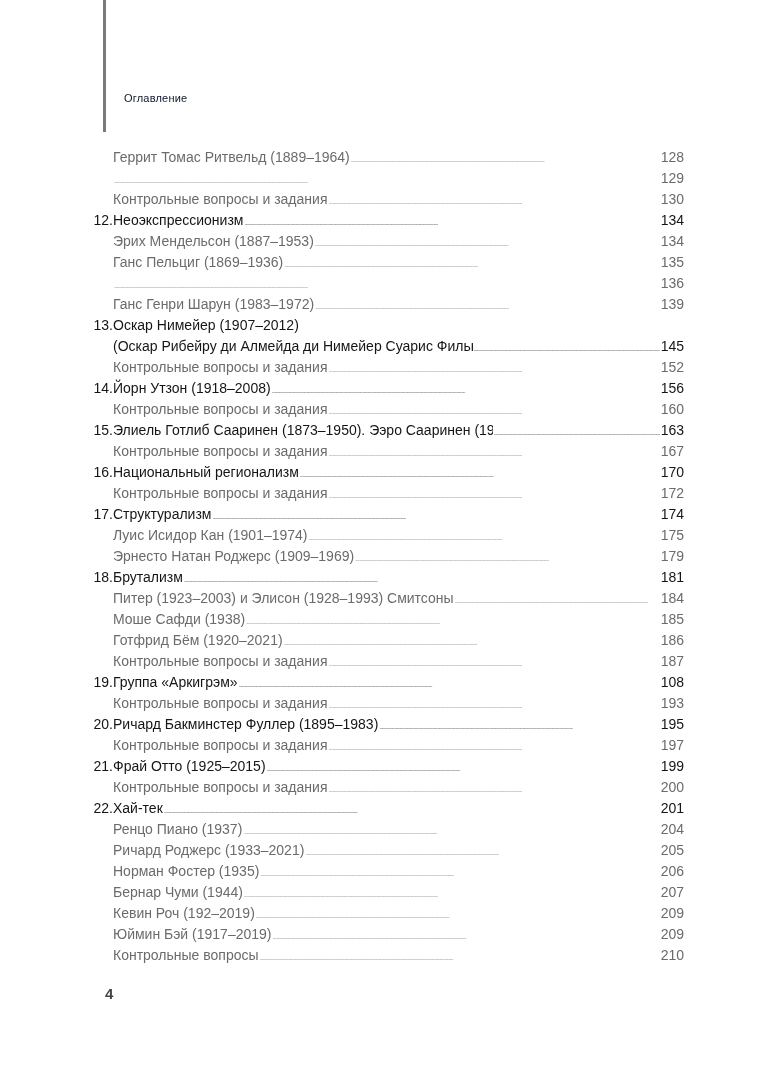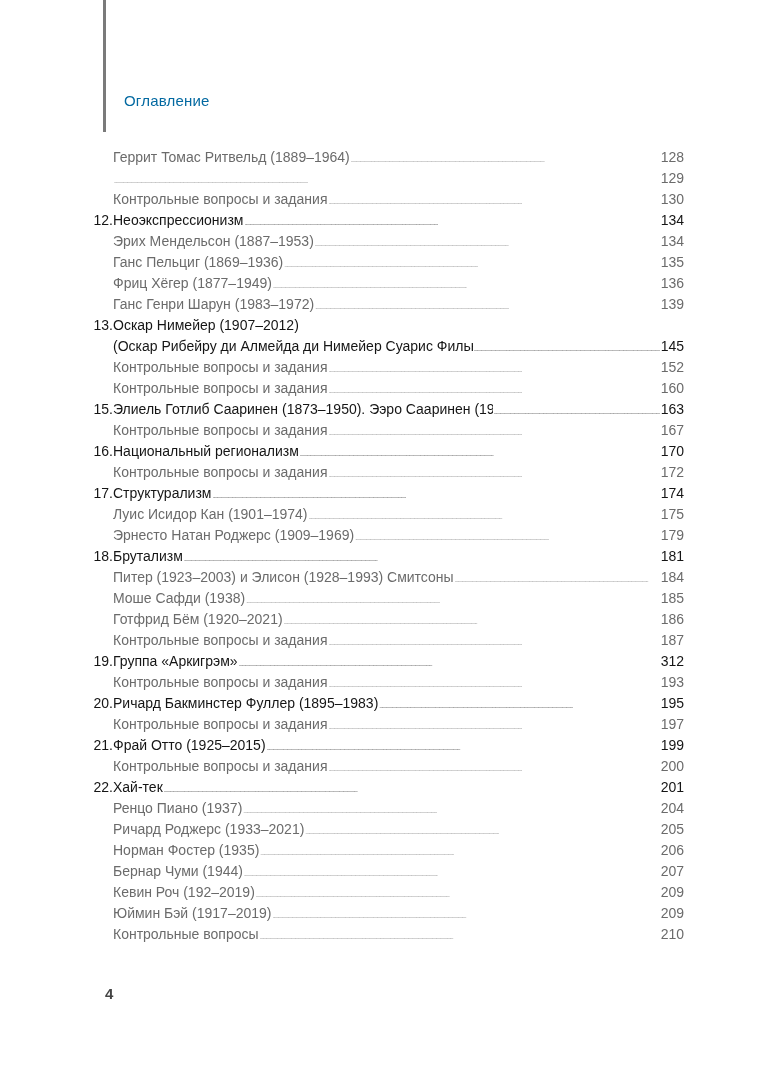--- a/index.html
+++ b/index.html
@@ -1,19 +1,19 @@
 <!DOCTYPE html>
 <html><head>
 <meta charset="utf-8">
 <style>
   html, body { margin: 0; padding: 0; background: #ffffff; }
   body { width: 764px; height: 1080px; position: relative; overflow: hidden;
          font-family: "Liberation Sans", "DejaVu Sans", sans-serif; }
   .vrule { position: absolute; left: 103px; top: 0; width: 3px; height: 132px; background: #7a7a7a; }
-  .heading { position: absolute; left: 124px; top: 92px; font-size: 15px; color: #0369a1; letter-spacing: 0.2px; }
+  .heading { position: absolute; left: 124px; top: 92px; font-size: 11px; color: #0f172a; letter-spacing: 0.2px; }
   .toc { position: absolute; left: 82px; top: 147px; width: 602px; }
   .row { position: relative; height: 21px; line-height: 21px; font-size: 14px; display: flex; align-items: baseline; white-space: nowrap; }
   .row .num { width: 31px; flex: 0 0 31px; text-align: right; }
   .row .title { flex: 0 1 auto; overflow: hidden; }
   .row .dots { flex: 1 1 auto; overflow: hidden; margin: 0 1px; position: relative; top: 0px; }
   .row .dots::before { content: ". . . . . . . . . . . . . . . . . . . . . . . . . . . . . . . . . . . . . . . . . . . . . . . . . . . . . . . . . . . . . . . . . . . . . . . . . . . . . . . . . . . . . . . . . . . . . . . . . . . . . . . . . . . . . . . . . . . . . . . . . . . . . . . . . . . . . . . . . . . . . . . . . . . . . . . . . . . . . . . . . . . . . . . . . . . . . . . . . . . . . . . . . . . . . . . . . . . . . . . . . . . . . . ."; font-size: 6px; letter-spacing: -1.2px; }
   .row .page { flex: 0 0 auto; text-align: right; }
   .row.chapter { color: #151515; }
   .row.sub { color: #6b6b6b; }
   .row.sub .num { visibility: hidden; }
@@ -56,21 +56,20 @@
       <span class="page">134</span>
     </div>
     <div class="row sub">
       <span class="num"></span>
       <span class="title">Ганс Пельциг (1869–1936)</span>
       <span class="dots"></span>
       <span class="page">135</span>
     </div>
     <div class="row sub">
       <span class="num"></span>
-      <span class="title">Фриц Хёгер (1877–1949)</span>
       <span class="dots"></span>
       <span class="page">136</span>
     </div>
     <div class="row sub">
       <span class="num"></span>
       <span class="title">Ганс Генри Шарун (1983–1972)</span>
       <span class="dots"></span>
       <span class="page">139</span>
     </div>
     <div class="row chapter">
@@ -82,20 +81,26 @@
       <span class="title">(Оскар Рибейру ди Алмейда ди Нимейер Суарис Филью)</span>
       <span class="dots"></span>
       <span class="page">145</span>
     </div>
     <div class="row sub">
       <span class="num"></span>
       <span class="title">Контрольные вопросы и задания</span>
       <span class="dots"></span>
       <span class="page">152</span>
     </div>
+    <div class="row chapter">
+      <span class="num">14.</span>
+      <span class="title">Йорн Утзон (1918–2008)</span>
+      <span class="dots"></span>
+      <span class="page">156</span>
+    </div>
     <div class="row sub">
       <span class="num"></span>
       <span class="title">Контрольные вопросы и задания</span>
       <span class="dots"></span>
       <span class="page">160</span>
     </div>
     <div class="row chapter">
       <span class="num">15.</span>
       <span class="title">Элиель Готлиб Сааринен (1873–1950). Ээро Сааринен (1910–1961)</span>
       <span class="dots"></span>
@@ -164,21 +169,21 @@
     <div class="row sub">
       <span class="num"></span>
       <span class="title">Контрольные вопросы и задания</span>
       <span class="dots"></span>
       <span class="page">187</span>
     </div>
     <div class="row chapter">
       <span class="num">19.</span>
       <span class="title">Группа «Аркигрэм»</span>
       <span class="dots"></span>
-      <span class="page">312</span>
+      <span class="page">108</span>
     </div>
     <div class="row sub">
       <span class="num"></span>
       <span class="title">Контрольные вопросы и задания</span>
       <span class="dots"></span>
       <span class="page">193</span>
     </div>
     <div class="row chapter">
       <span class="num">20.</span>
       <span class="title">Ричард Бакминстер Фуллер (1895–1983)</span>

